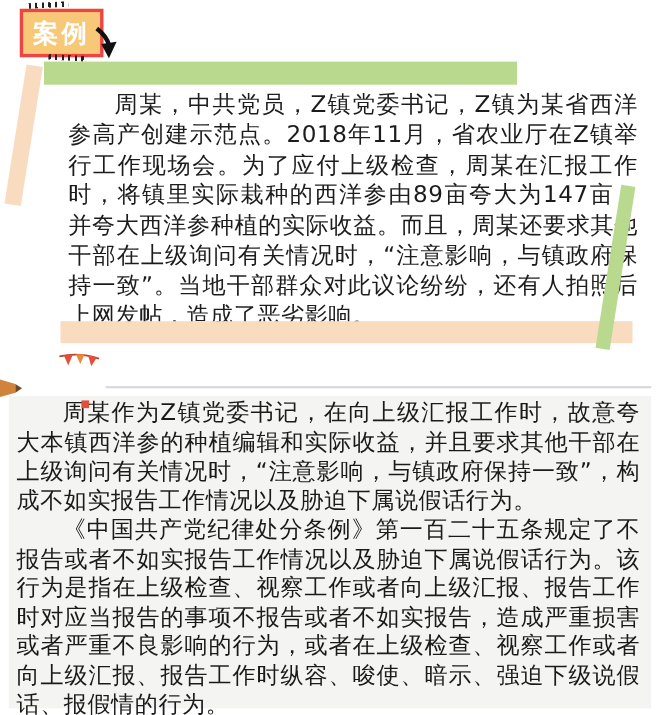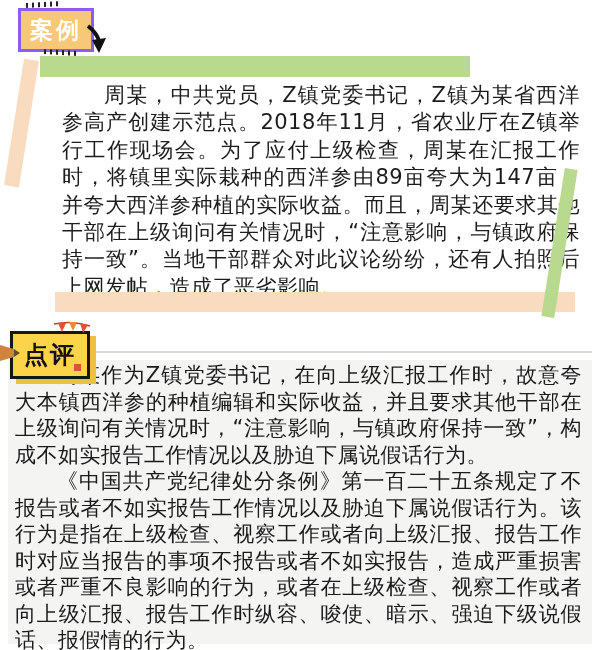--- a/index.html
+++ b/index.html
@@ -8,21 +8,21 @@
     font-family:"DejaVu Sans","Liberation Sans",sans-serif;
   }
   
   .green-bar-top{position:absolute;left:40px;top:56px;width:430px;height:21px;background:#b9da8e;}
   .peach-diagonal-left{position:absolute;left:14px;top:59px;width:15px;height:128px;background:#f9dbc0;transform:rotate(9deg);}
   .green-diagonal-right{position:absolute;left:553px;top:168px;width:13px;height:150px;background:#b9da8e;transform:rotate(9deg);z-index:3;}
   .peach-bar-bottom{position:absolute;left:55px;top:292px;width:520px;height:20px;background:#f9dbc0;z-index:2;}
   
   .case-label{
     position:absolute;left:18px;top:8px;width:70px;height:38px;background:#f6c878;
-    border:3px solid #8b5cf6;display:flex;align-items:center;justify-content:center;
+    border:3px solid #ef4444;display:flex;align-items:center;justify-content:center;
     color:#fff;font-weight:bold;font-size:23px;letter-spacing:3px;z-index:4;
   }
   .stitch{position:absolute;height:5px;background:repeating-linear-gradient(90deg,#222 0 2px,transparent 2px 6px);z-index:5;}
   .stitch-top{left:26px;top:2px;width:36px;transform:rotate(-3deg);}
   .stitch-bottom{left:44px;top:50px;width:34px;transform:rotate(3deg);}
   .arrow-icon{position:absolute;left:82px;top:24px;z-index:6;}
   
   .case-text{
     position:absolute;left:62px;top:82px;width:518px;margin:0;
     font-size:21px;line-height:27.4px;color:#1c1c1c;
@@ -68,23 +68,20 @@
       <path d="M6 2 Q15 9 17 17" stroke="#111" stroke-width="4" fill="none"></path>
       <polygon points="10,16 24,14 17,29" fill="#111"></polygon>
     </svg>
   </span>
 
   <p class="case-text">周某，中共党员，Z镇党委书记，Z镇为某省西洋参高产创建示范点。2018年11月，省农业厅在Z镇举行工作现场会。为了应付上级检查，周某在汇报工作时，将镇里实际栽种的西洋参由89亩夸大为147亩，并夸大西洋参种植的实际收益。而且，周某还要求其他干部在上级询问有关情况时，“注意影响，与镇政府保持一致”。当地干部群众对此议论纷纷，还有人拍照后上网发帖，造成了恶劣影响。</p>
 
   <div class="comment-bg"></div>
   <div class="hr-line"></div>
 
-  <div class="comment-label">
-    <span>点评</span>
-  </div>
   <div class="red-dot"></div>
   <span class="bunting-icon">
     <svg width="40" height="16" viewBox="0 0 40 16">
       <path d="M2 4 Q20 0 38 6" stroke="#c2402e" stroke-width="1.5" fill="none"></path>
       <polygon points="6,3 14,3 10,12" fill="#e2503c"></polygon>
       <polygon points="17,2 25,2 21,11" fill="#e88a3a"></polygon>
       <polygon points="28,3 36,5 31,13" fill="#e2503c"></polygon>
     </svg>
   </span>
   <span class="pencil-icon">

